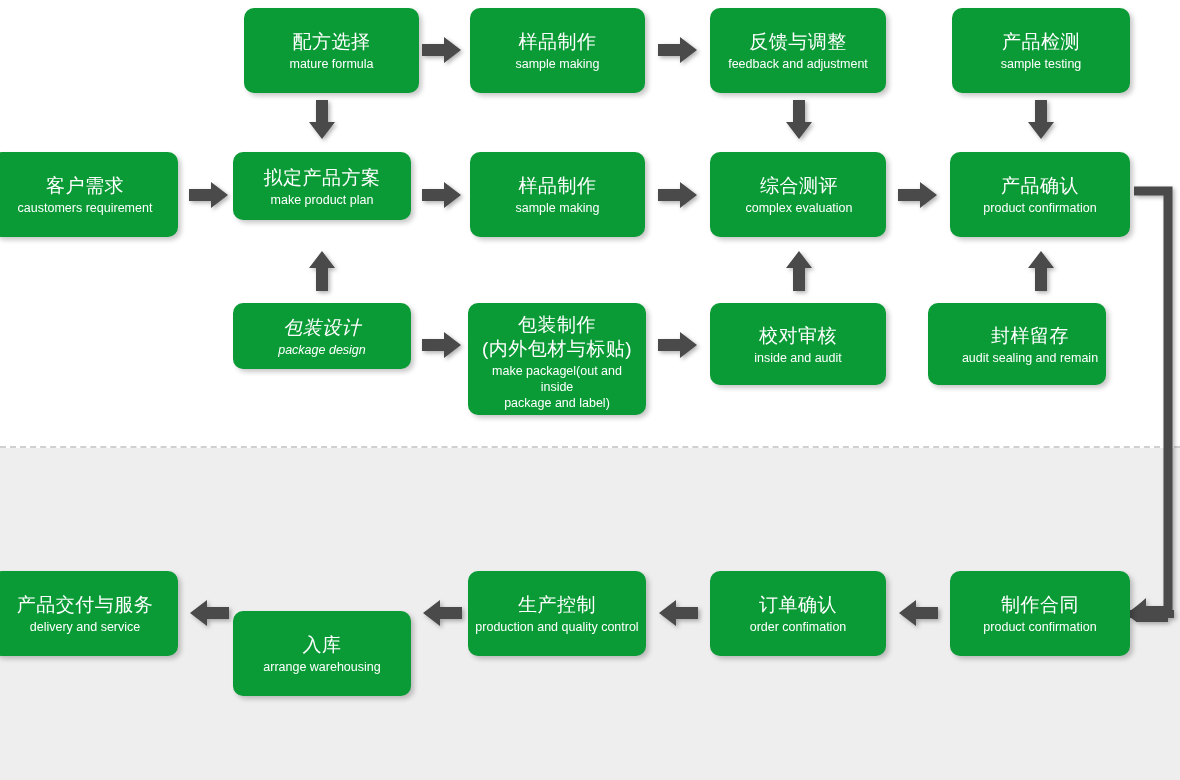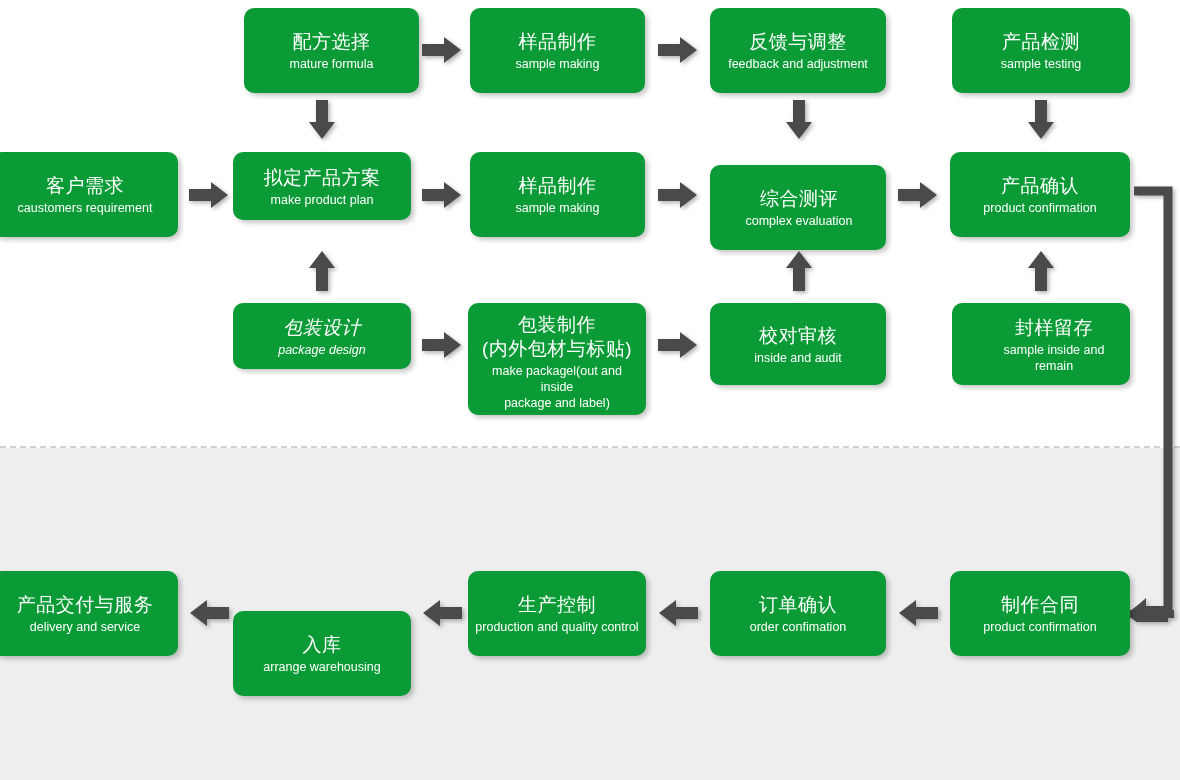--- a/index.html
+++ b/index.html
@@ -138,21 +138,21 @@
   <div class="node" style="left:233px; top:152px; width:178px; height:68px;">
     <div class="zh">拟定产品方案</div>
     <div class="en">make product plan</div>
   </div>
 
   <div class="node" style="left:470px; top:152px; width:175px; height:85px;">
     <div class="zh">样品制作</div>
     <div class="en">sample making</div>
   </div>
 
-  <div class="node" style="left:710px; top:165px; width:176px; height:85px;padding-left:8px;">
+  <div class="node" style="left:710px; top:152px; width:176px; height:85px;padding-left:8px;">
     <div class="zh">综合测评</div>
     <div class="en">complex evaluation</div>
   </div>
 
   <div class="node" style="left:950px; top:152px; width:180px; height:85px;">
     <div class="zh">产品确认</div>
     <div class="en">product confirmation</div>
   </div>
 
   <div class="arrow" style="left:189px; top:180px;">
@@ -202,23 +202,23 @@
 (内外包材与标贴)</div>
     <div class="en">make packagel(out and inside
 package and label)</div>
   </div>
 
   <div class="node" style="left:710px; top:303px; width:176px; height:82px;">
     <div class="zh">校对审核</div>
     <div class="en">inside and audit</div>
   </div>
 
-  <div class="node" style="left:952px; top:303px; width:178px; height:82px;padding-left:32px;">
+  <div class="node" style="left:928px; top:303px; width:178px; height:82px;padding-left:32px;">
     <div class="zh">封样留存</div>
-    <div class="en">sample inside and remain</div>
+    <div class="en">audit sealing and remain</div>
   </div>
 
   <div class="arrow" style="left:422px; top:330px;">
     <svg width="40" height="30" viewBox="0 0 40 30">
         <polygon points="0,9 22,9 22,2 39,15 22,28 22,21 0,21" fill="#4a4a4a"></polygon>
       </svg>
   </div>
   <div class="arrow" style="left:658px; top:330px;">
     <svg width="40" height="30" viewBox="0 0 40 30">
         <polygon points="0,9 22,9 22,2 39,15 22,28 22,21 0,21" fill="#4a4a4a"></polygon>

